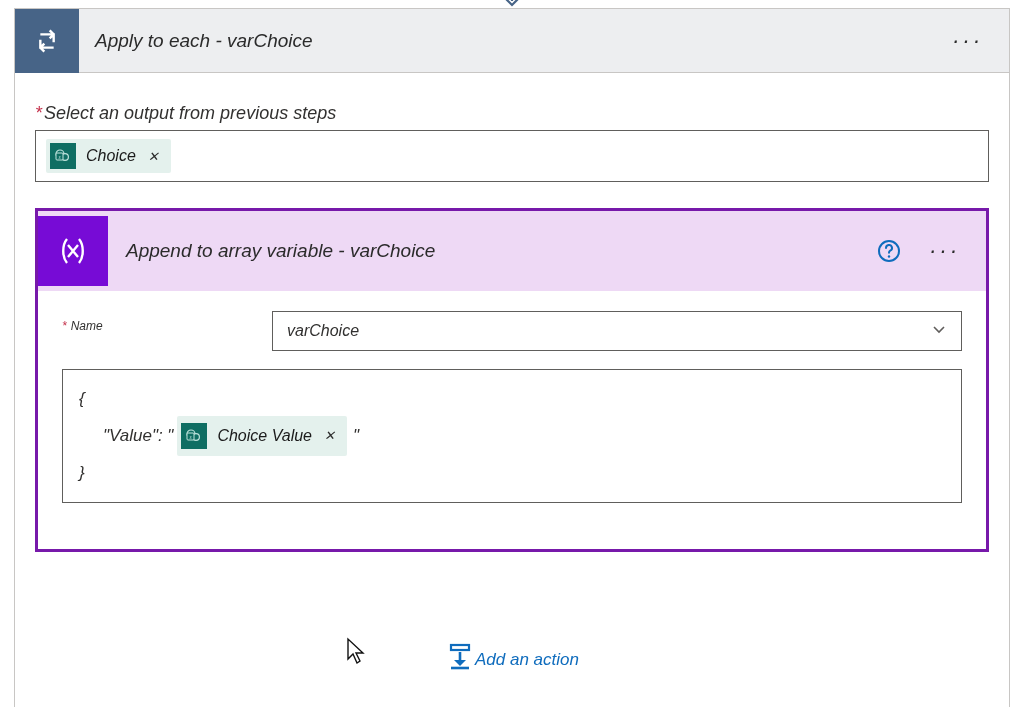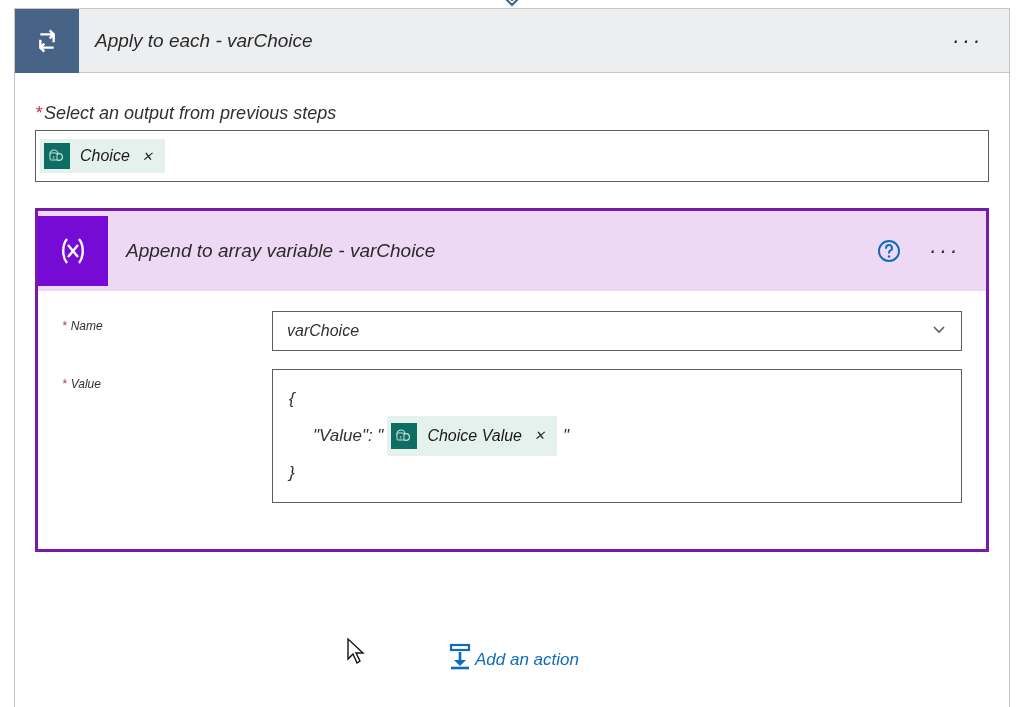--- a/index.html
+++ b/index.html
@@ -61,21 +61,21 @@
     }
     .field-label {
       font-size: 18px;
       color: #323130;
       margin-bottom: 6px;
       margin-top: 12px;
     }
     .req-star { color: #c4314b; margin-right: 2px; }
     .output-box {
       border: 1px solid #605e5c;
-      padding: 8px 4px;
+      padding: 8px 10px;
       display: flex;
       min-height: 46px;
       background: #fff;
     }
     .token {
       display: inline-flex;
       align-items: center;
       background: #e4f1ed;
       padding: 4px 10px 4px 4px;
       border-radius: 2px;
@@ -263,23 +263,20 @@
                 <span class="chev">
                   <svg width="16" height="16" viewBox="0 0 16 16">
                       <path d="M3 6 L8 11 L13 6" stroke="#605e5c" stroke-width="1.6" fill="none"></path>
                     </svg>
                 </span>
               </div>
             </div>
           </div>
 
           <div class="field-row">
-            <div class="side-label">
-              <span class="req-star">*</span><span>Value</span>
-            </div>
             <div class="control">
               <div class="value-box">
                 <div>{</div>
                 <div class="value-line2">
                   <span class="code-text">"Value": "</span>
                   <span class="token">
                     <span class="sp-icon">
                       <svg width="16" height="16" viewBox="0 0 16 16">
                         <circle cx="5" cy="6" r="4" fill="#0f6e63" stroke="#bfe3dc" stroke-width="1.2"></circle>
                         <circle cx="10" cy="9" r="3.4" fill="#0f6e63" stroke="#bfe3dc" stroke-width="1.2"></circle>

